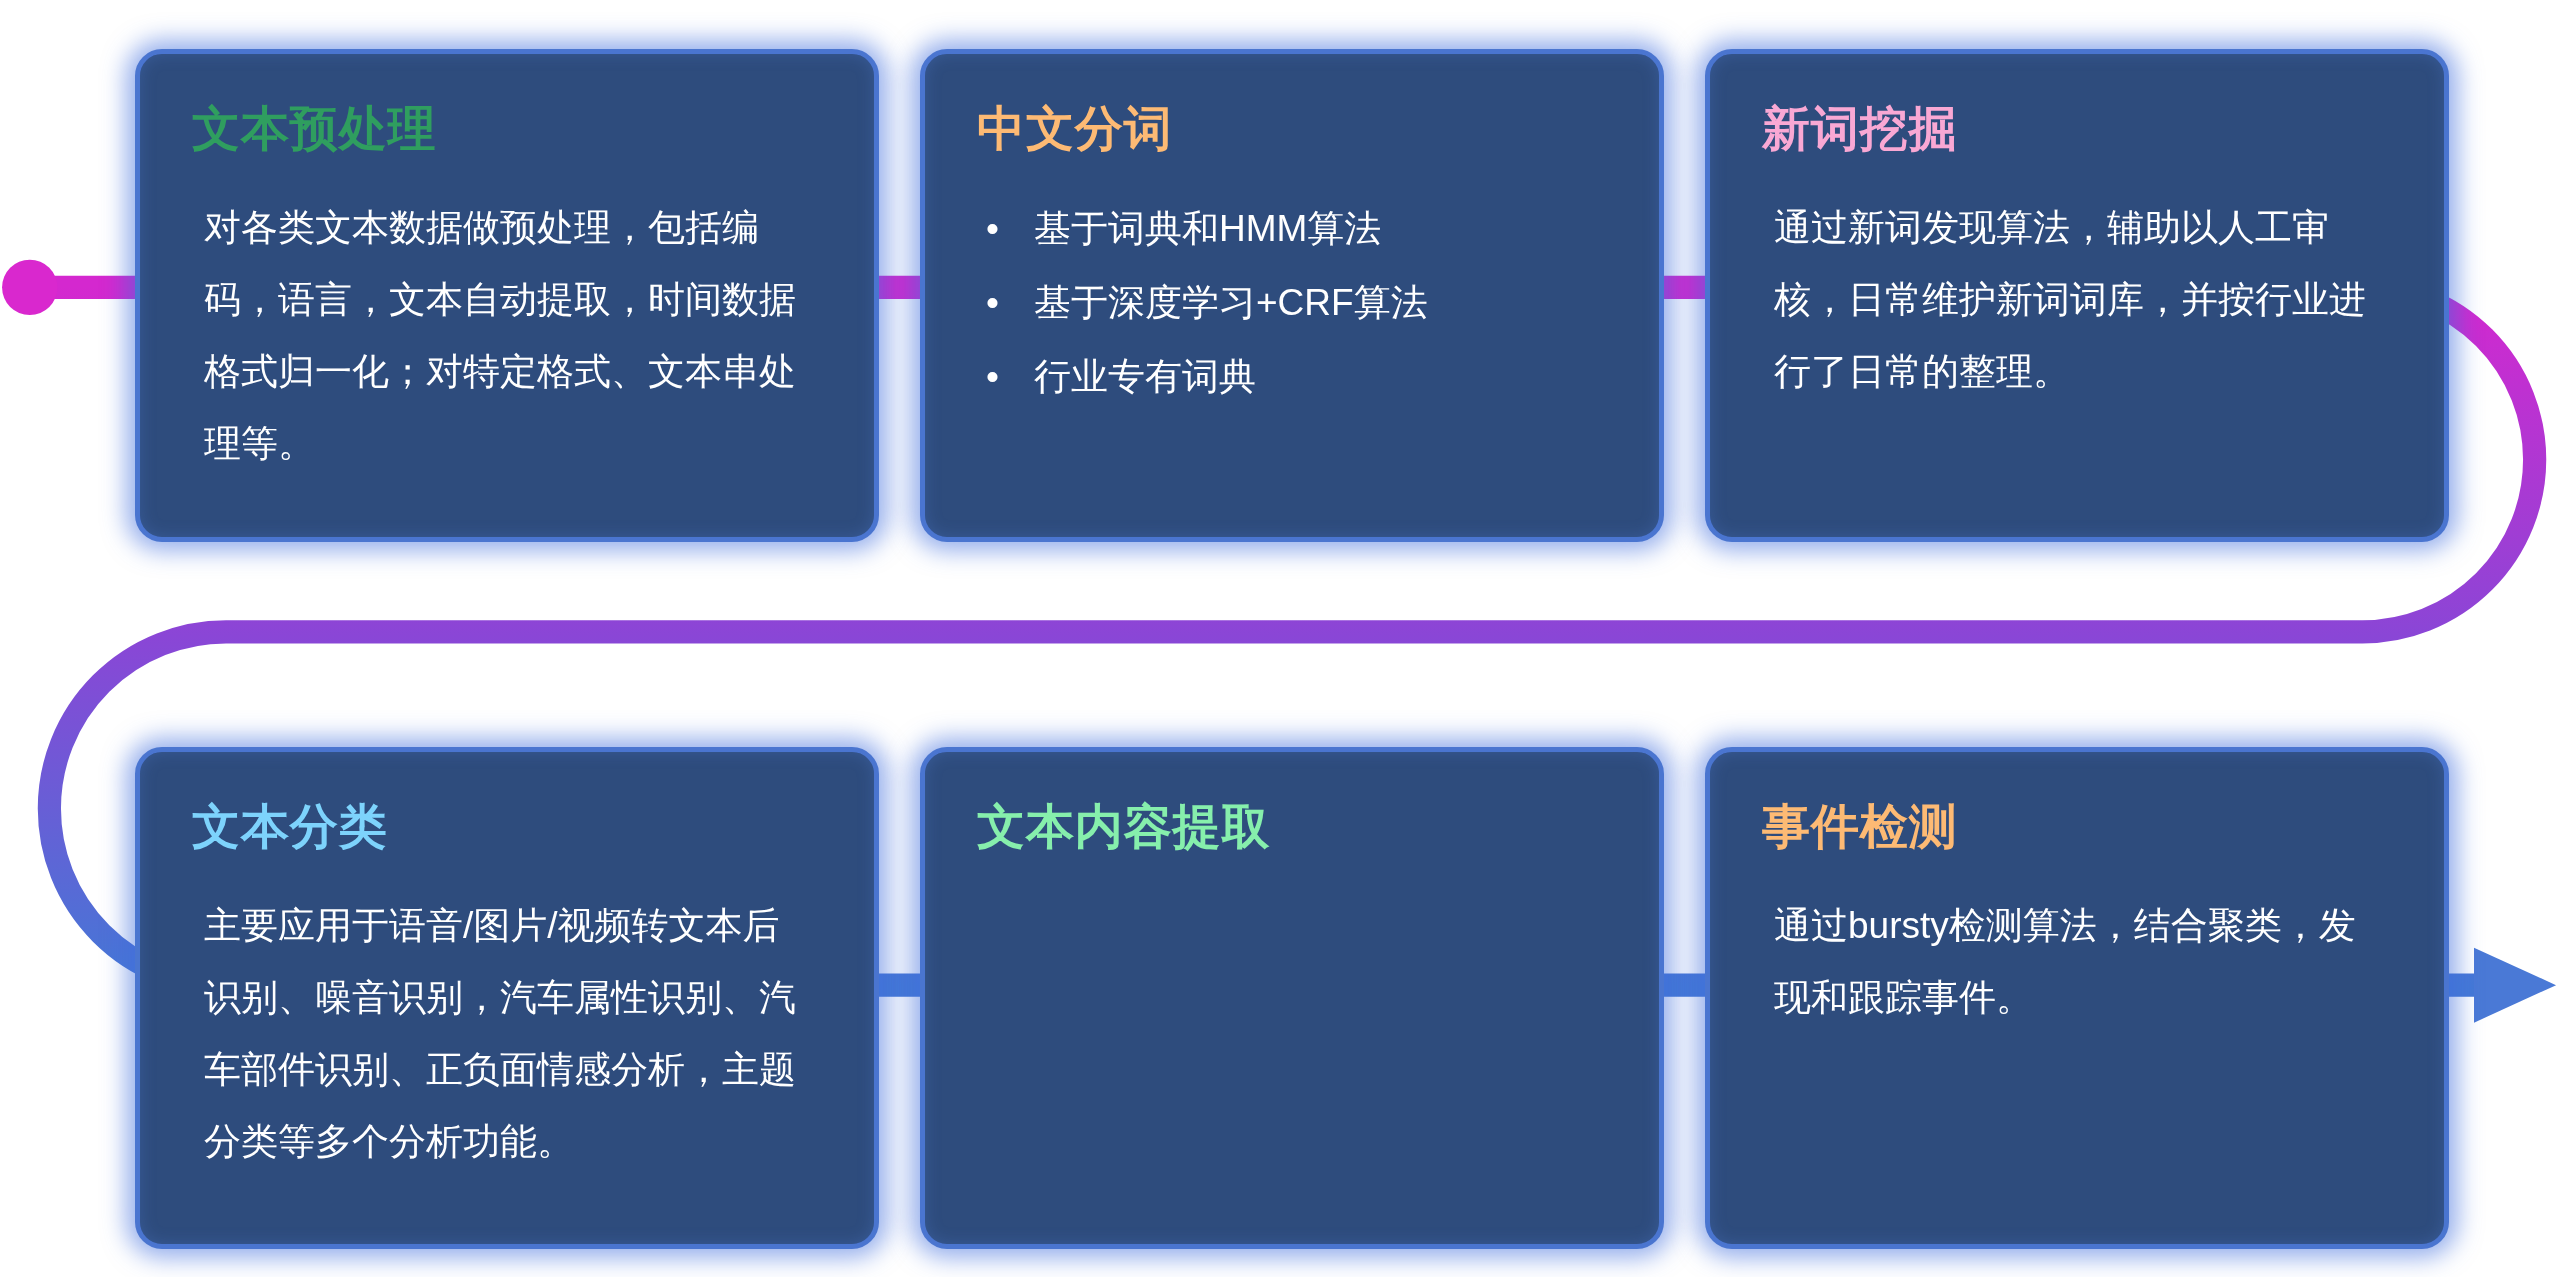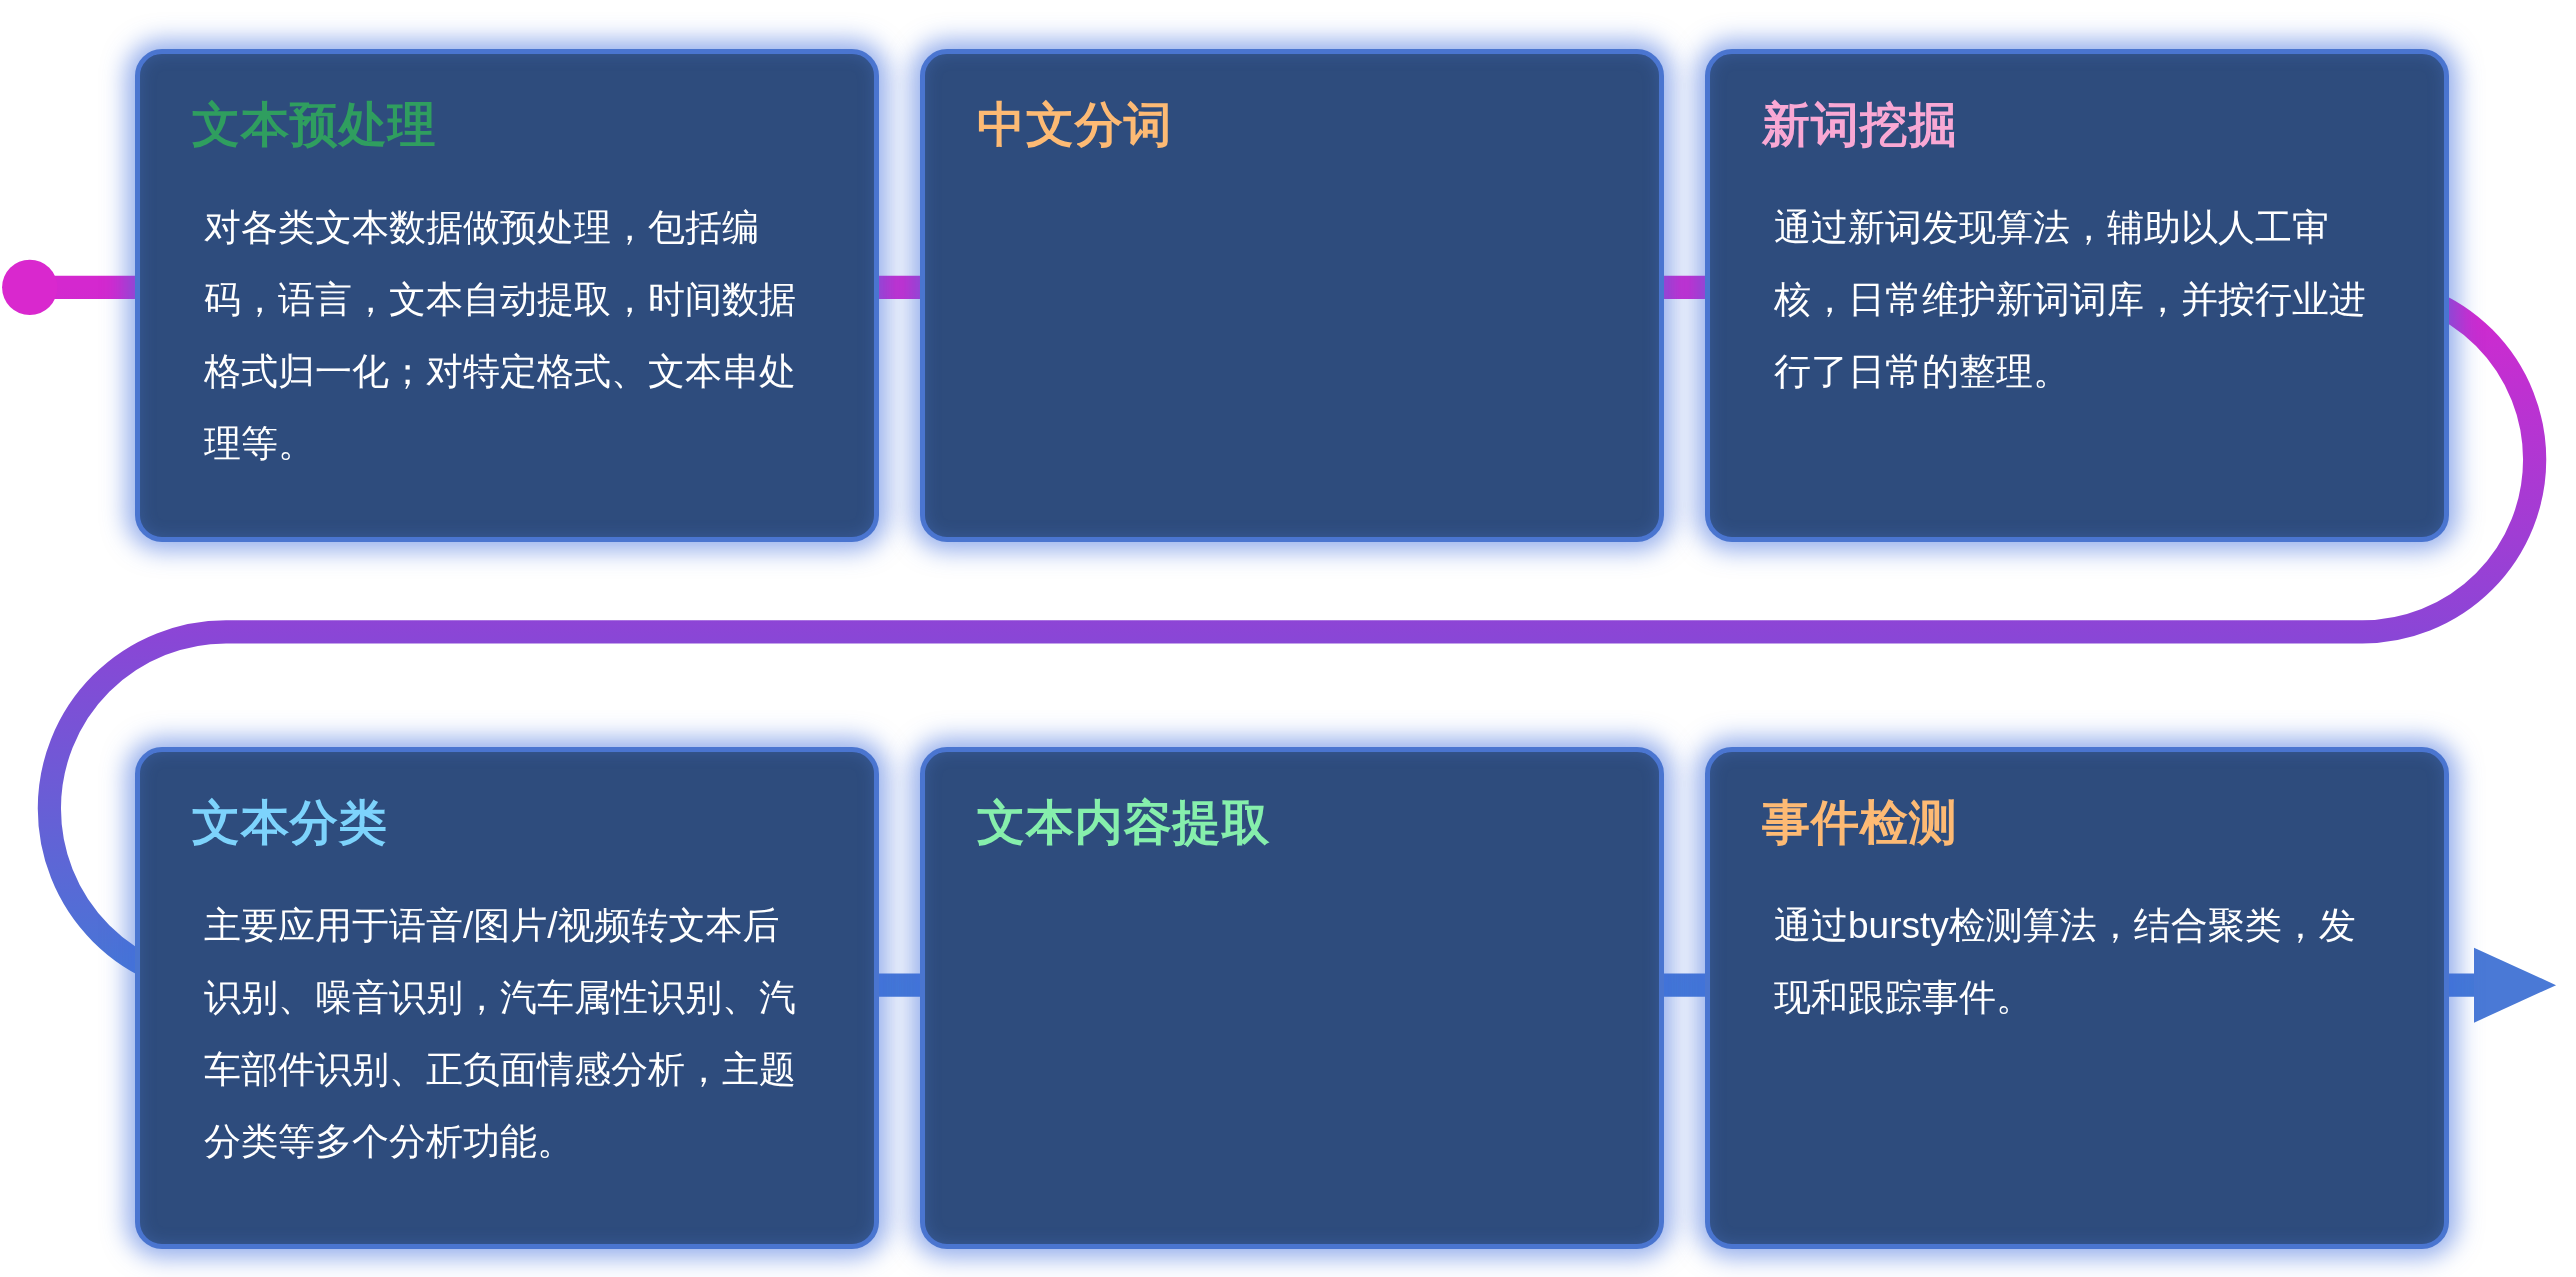--- a/index.html
+++ b/index.html
@@ -26,21 +26,20 @@
     box-shadow:0 0 23px 9px rgba(64,110,220,0.55), inset 0 0 16px rgba(90,140,235,0.25);
     padding:46px 52px 36px 52px;
     overflow:hidden;
   }
   .card h2{
     margin:0 0 34px 0;
     font-size:48px;
     line-height:1.2;
     font-weight:bold;
     letter-spacing:0.9px;
-    font-family:Liberation Mono, monospace;
   }
   .card .body{
     color:#ffffff;
     font-size:37px;
     line-height:1.95;
     margin:12px;
   }
   .card ul{
     list-style:none;
     margin:0;
@@ -81,20 +80,25 @@
 
   <div id="cards">
 
     <article class="card">
       <h2 style="color: rgb(47, 158, 95);">文本预处理</h2>
       <p class="body">对各类文本数据做预处理，包括编码，语言，文本自动提取，时间数据格式归一化；对特定格式、文本串处理等。</p>
     </article>
 
     <article class="card">
       <h2 style="color: #fdba74;">中文分词</h2>
+      <ul>
+        <li>基于词典和HMM算法</li>
+        <li>基于深度学习+CRF算法</li>
+        <li>行业专有词典</li>
+      </ul>
     </article>
 
     <article class="card">
       <h2 style="color: #f9a8d4;">新词挖掘</h2>
       <p class="body">通过新词发现算法，辅助以人工审核，日常维护新词词库，并按行业进行了日常的整理。</p>
     </article>
 
     <article class="card">
       <h2 style="color: #7dd3fc;">文本分类</h2>
       <p class="body">主要应用于语音/图片/视频转文本后识别、噪音识别，汽车属性识别、汽车部件识别、正负面情感分析，主题分类等多个分析功能。</p>

